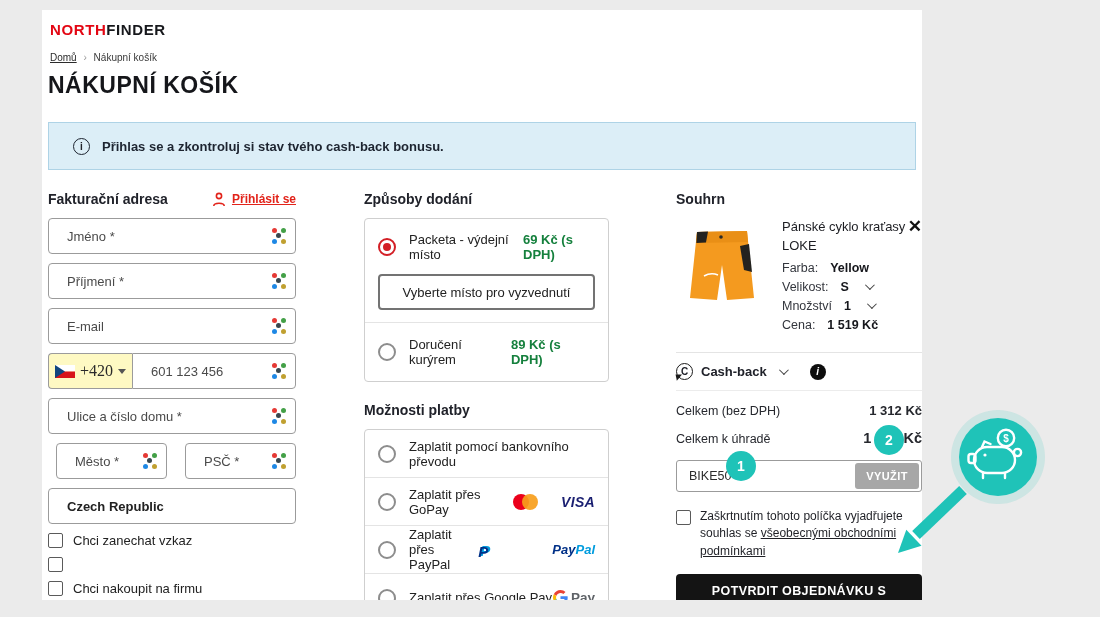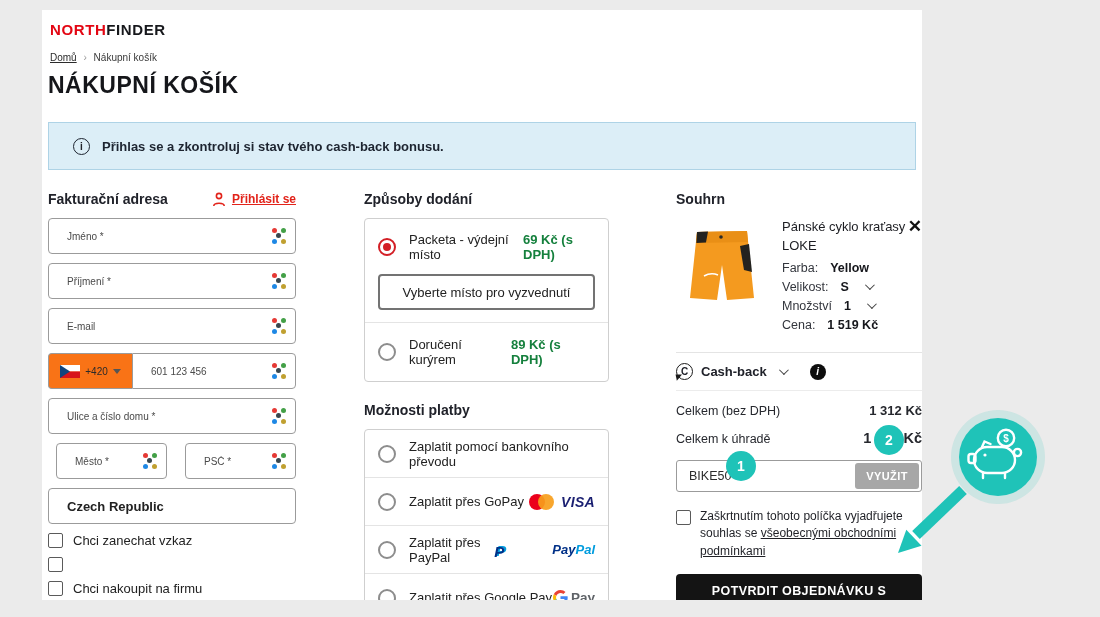--- a/index.html
+++ b/index.html
@@ -23,32 +23,32 @@
   .banner .txt { font-size:13px; font-weight:700; color:#1d2430; }
 
   .col { position:absolute; top:178px; }
   .col1 { left:6px; width:248px; }
   .col2 { left:322px; width:245px; }
   .col3 { left:634px; width:246px; }
   .col-head { font-size:14px; font-weight:700; height:22px; margin-bottom:8px; display:flex; align-items:center; justify-content:space-between; }
 
   
   .field { position:relative; width:100%; height:36px; margin-bottom:9px; }
-  .field input, .selbox { width:100%; height:36px; border:1px solid #9b9b9b; border-radius:4px; padding:0 30px 0 18px; font-size:10px; color:#0f172a; background:#fff; font-family:"Liberation Sans",sans-serif; }
+  .field input, .selbox { width:100%; height:36px; border:1px solid #9b9b9b; border-radius:4px; padding:0 30px 0 18px; font-size:13px; color:#0f172a; background:#fff; font-family:"Liberation Sans",sans-serif; }
   .field input::placeholder { color:#4a4a4a; opacity:1; }
   .ext-ic { position:absolute; right:9px; top:10px; width:16px; height:16px; }
   .ext-ic i { position:absolute; width:5px; height:5px; border-radius:50%; }
   .ext-ic .d1{ left:1px; top:0; background:#e53935;}
   .ext-ic .d2{ right:1px; top:0; background:#43a047;}
   .ext-ic .d3{ left:5px; top:5px; background:#37474f;}
   .ext-ic .d4{ left:1px; bottom:0; background:#1e88e5;}
   .ext-ic .d5{ right:1px; bottom:0; background:#c0a030;}
 
   .phone-row { display:flex; margin-bottom:9px; }
-  .code-box { width:84px; height:36px; background:#f97316; border:1px solid #9b9b9b; border-right:none; border-radius:4px 0 0 4px; display:flex; align-items:center; justify-content:center; gap:5px; font-size:10px; color:#2a2a2a; cursor:pointer; }
+  .code-box { width:84px; height:36px; background:#fef9c3; border:1px solid #9b9b9b; border-right:none; border-radius:4px 0 0 4px; display:flex; align-items:center; justify-content:center; gap:5px; font-size:16px; color:#2a2a2a; cursor:pointer;font-family:Liberation Serif, serif; }
   .flag { width:20px; height:13px; flex:none; }
   .caret { width:0; height:0; border-left:4px solid transparent; border-right:4px solid transparent; border-top:5px solid #555; }
   .phone-in { position:relative; flex:1; }
   .phone-in input { border-radius:0 4px 4px 0; }
 
   .two { display:flex; gap:10px; }
   .two .field { flex:1;padding-left:8px; }
 
   .selbox { display:flex; align-items:center; font-weight:600; font-size:13px; color:#222; }
 
@@ -69,21 +69,21 @@
   .oprice { font-size:13px; font-weight:700; margin-left:auto; color:#15803d; }
   .divline { height:1px; background:#e4e4e4; }
 
   .ship-top { padding:13px 13px 12px; }
   .ship-opt { display:flex; align-items:center; }
   .pick-btn { margin-top:12px; width:100%; height:36px; border:2px solid #737373; border-radius:4px; background:#fff; font-size:13px; color:#222; font-family:"Liberation Sans",sans-serif; cursor:pointer; }
   .ship-bot { padding:14px 13px; display:flex; align-items:center; }
 
   .pay-head { margin-top:17px; }
   .prow { height:47px; }
-  .logos { margin-left:auto; display:flex; align-items:flex-start; gap:7px; }
+  .logos { margin-left:auto; display:flex; align-items:flex-start; gap:23px; }
   .mc { position:relative; width:25px; height:16px; }
   .mc i { position:absolute; top:0; width:16px; height:16px; border-radius:50%; }
   .mc .r { left:0; background:#eb001b; }
   .mc .o { left:9px; background:#f79e1b; opacity:.92; }
   .visa { font-size:14px; font-weight:800; font-style:italic; color:#1a1f71; letter-spacing:.3px; }
   .pp-ic { position:relative; width:13px; height:16px; font-weight:800; font-style:italic; font-size:15px; }
   .pp-ic .b1 { position:absolute; left:2px; top:0; color:#009cde; }
   .pp-ic .b2 { position:absolute; left:0; top:1px; color:#003087; }
   .pp-word { font-size:13px; font-weight:800; font-style:italic;margin-left:38px; }
   .pp-word .w1 { color:#003087; }

